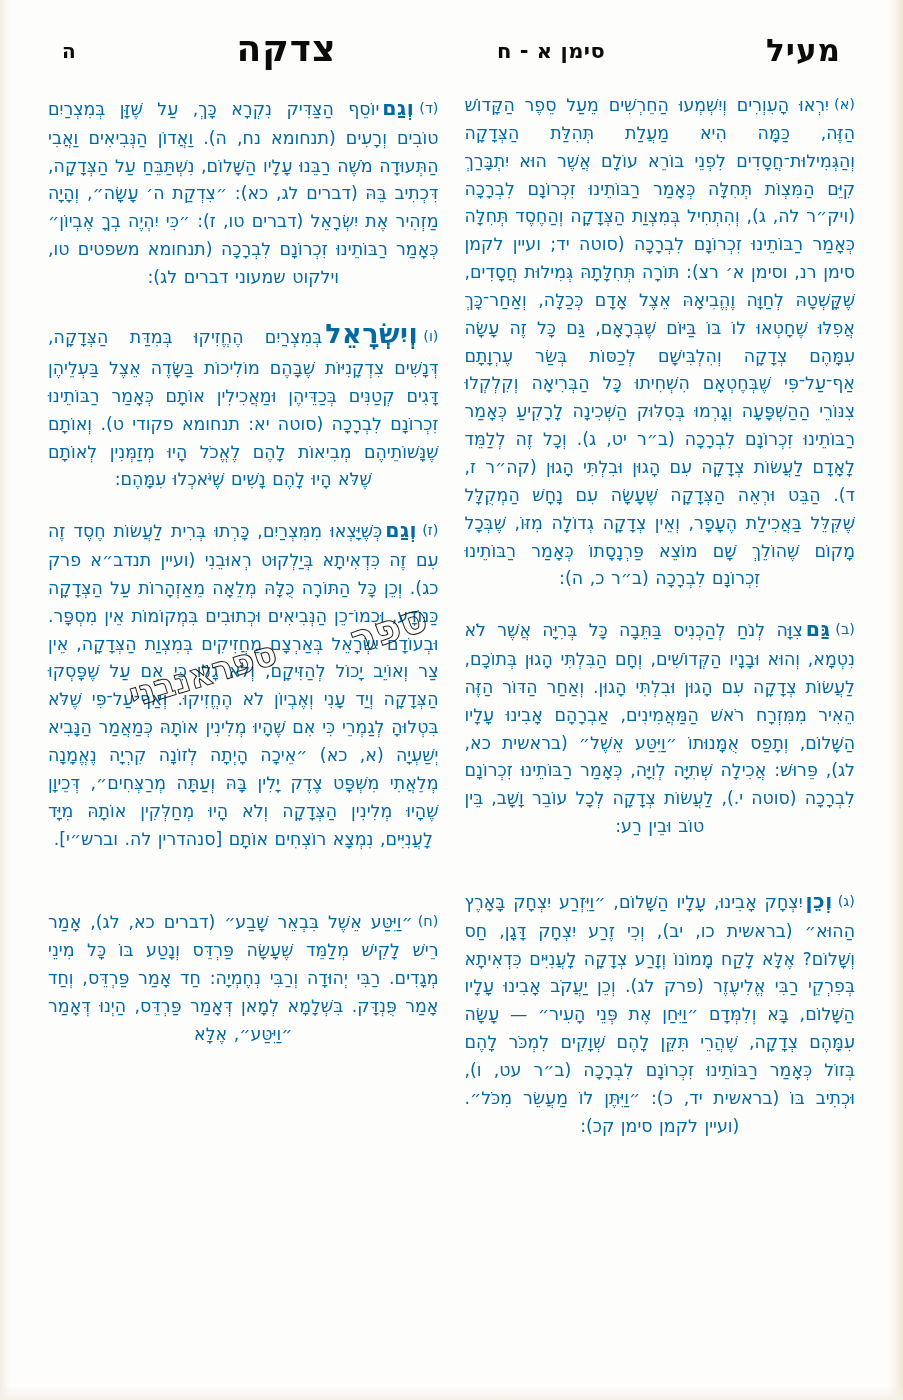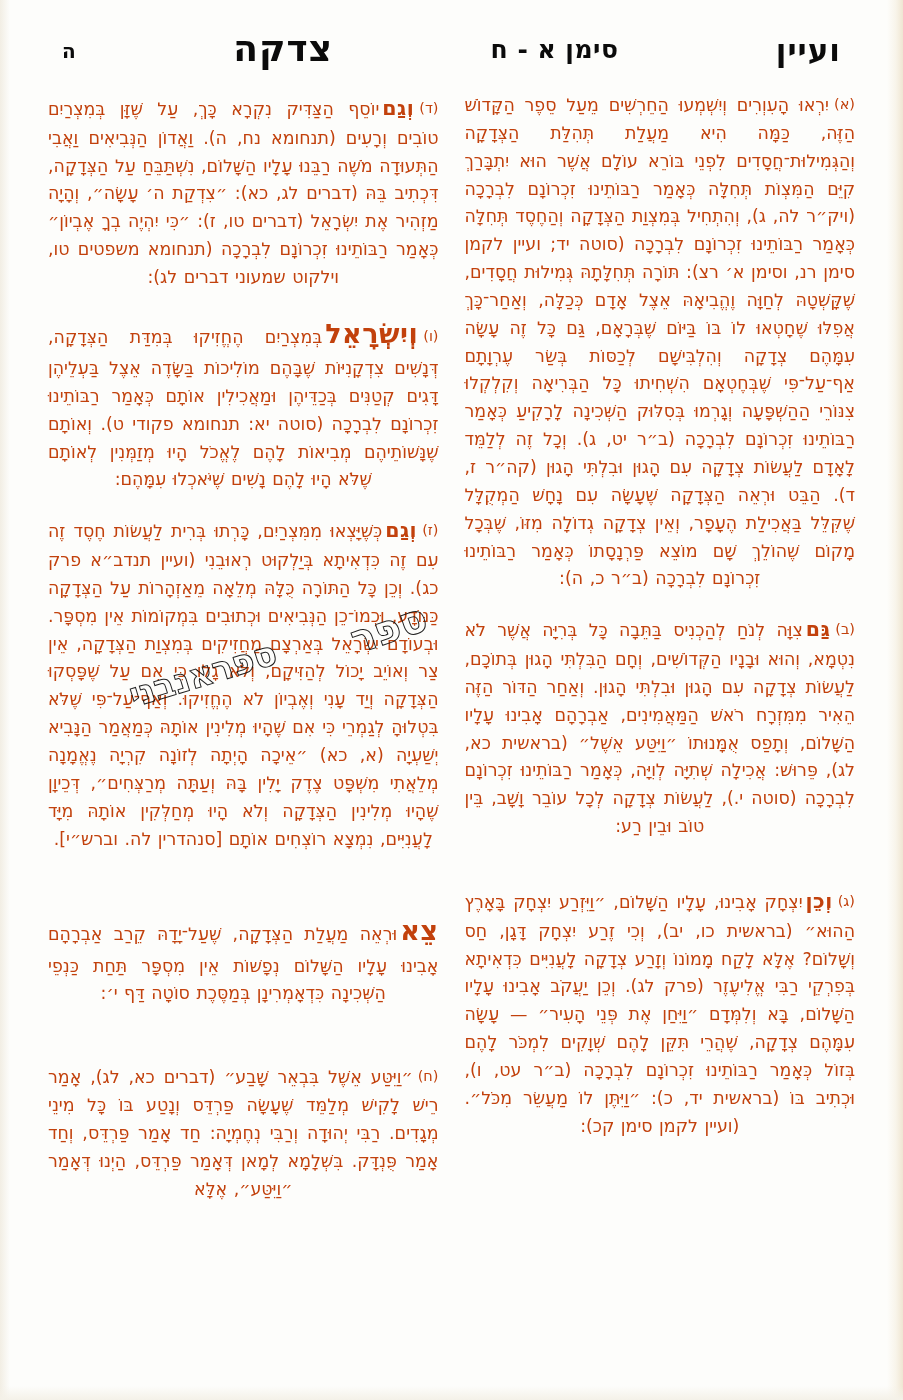--- a/index.html
+++ b/index.html
@@ -61,21 +61,21 @@
   }
   .rh-book {
     font-family: "DejaVu Sans", "Liberation Sans", sans-serif;
     font-weight: bold;
     font-size: 31px;
     letter-spacing: 1px;
   }
   .rh-siman {
     font-family: "DejaVu Sans", "Liberation Sans", sans-serif;
     font-weight: bold;
-    font-size: 25px;
+    font-size: 21px;
     letter-spacing: 0.5px;
     position: relative;
     top: -3px;
   }
   .rh-topic {
     font-family: "DejaVu Sans", "Liberation Sans", sans-serif;
     font-weight: bold;
     font-size: 36px;
     letter-spacing: 1px;
   }
@@ -98,21 +98,21 @@
     flex-direction: row;
     gap: 26px;
   }
   .col {
     flex: 1 1 0;
     position: relative;
   }
 
   
   .para {
-    color: #c2410c;
+    color: #0369a1;
     font-family: "DejaVu Sans", "Liberation Sans", sans-serif;
     font-size: 17.4px;
     line-height: 1.60;
     text-align: justify;
     text-align-last: center;
     margin: 0 0 20px 0;
     letter-spacing: 0px;
     word-spacing: 1px;
   }
   .para.gap-lg { margin-bottom: 44px; }
@@ -170,21 +170,21 @@
 </head>
 <body>
 
 <div class="page">
 
   <div class="scan-edge-right"></div>
   <div class="scan-edge-left"></div>
   <div class="scan-edge-bottom"></div>
 
   <div class="running-head">
-    <span class="rh-book">ועיין</span>
+    <span class="rh-book">מעיל</span>
     <span class="rh-siman">סימן א - ח</span>
     <span class="rh-topic">צדקה</span>
     <span class="rh-folio">ה</span>
   </div>
 
   <div class="columns">
 
     <div class="col">
 
       <p class="para">
@@ -208,23 +208,20 @@
       </p>
 
       <p class="para">
         <span class="pmark">(ו)</span><span class="lead-big">וְיִשְׂרָאֵל</span><span>בְּמִצְרַיִם הֶחֱזִיקוּ בְּמִדַּת הַצְּדָקָה, דְּנָשִׁים צִדְקָנִיּוֹת שֶׁבָּהֶם מוֹלִיכוֹת בַּשָּׂדֶה אֵצֶל בַּעְלֵיהֶן דָּגִים קְטַנִּים בְּכַדֵּיהֶן וּמַאֲכִילִין אוֹתָם כְּאָמַר רַבּוֹתֵינוּ זִכְרוֹנָם לִבְרָכָה (סוטה יא: תנחומא פקודי ט). וְאוֹתָם שֶׁנָּשׁוֹתֵיהֶם מְבִיאוֹת לָהֶם לֶאֱכֹל הָיוּ מְזַמְּנִין לְאוֹתָם שֶׁלֹּא הָיוּ לָהֶם נָשִׁים שֶׁיֹּאכְלוּ עִמָּהֶם:</span>
       </p>
 
       <p class="para gap-xl">
         <span class="pmark">(ז)</span><span class="lead">וְגַם</span><span>כְּשֶׁיָּצְאוּ מִמִּצְרַיִם, כָּרְתוּ בְּרִית לַעֲשׂוֹת חֶסֶד זֶה עִם זֶה כִּדְאִיתָא בְּיַלְקוּט רְאוּבֵנִי (ועיין תנדב״א פרק כג). וְכֵן כָּל הַתּוֹרָה כֻּלָּהּ מְלֵאָה מֵאַזְהָרוֹת עַל הַצְּדָקָה כַּנּוֹדָע, וּכְמוֹ־כֵן הַנְּבִיאִים וּכְתוּבִים בִּמְקוֹמוֹת אֵין מִסְפָּר. וּבְעוֹדָם יִשְׂרָאֵל בְּאַרְצָם מַחֲזִיקִים בְּמִצְוַת הַצְּדָקָה, אֵין צַר וְאוֹיֵב יָכוֹל לְהַזִּיקָם, וְלֹא גָלוּ כִּי אִם עַל שֶׁפָּסְקוּ הַצְּדָקָה וְיַד עָנִי וְאֶבְיוֹן לֹא הֶחֱזִיקוּ. וְאַף־עַל־פִּי שֶׁלֹּא בִּטְלוּהָ לְגַמְרֵי כִּי אִם שֶׁהָיוּ מְלִינִין אוֹתָהּ כְּמַאֲמַר הַנָּבִיא יְשַׁעְיָה (א, כא) ״אֵיכָה הָיְתָה לְזוֹנָה קִרְיָה נֶאֱמָנָה מְלֵאֲתִי מִשְׁפָּט צֶדֶק יָלִין בָּהּ וְעַתָּה מְרַצְּחִים״, דְּכֵיוָן שֶׁהָיוּ מְלִינִין הַצְּדָקָה וְלֹא הָיוּ מְחַלְּקִין אוֹתָהּ מִיָּד לָעֲנִיִּים, נִמְצָא רוֹצְחִים אוֹתָם [סנהדרין לה. וברש״י].</span>
       </p>
 
-      <p class="para gap-xl">
-        <span class="lead-big">צֵא</span><span>וּרְאֵה מַעֲלַת הַצְּדָקָה, שֶׁעַל־יָדָהּ קֵרַב אַבְרָהָם אָבִינוּ עָלָיו הַשָּׁלוֹם נְפָשׁוֹת אֵין מִסְפָּר תַּחַת כַּנְפֵי הַשְּׁכִינָה כִּדְאָמְרִינָן בְּמַסֶּכֶת סוֹטָה דַּף י׳:</span>
-      </p>
 
       <p class="para">
         <span class="pmark">(ח)</span><span>״וַיִּטַּע אֵשֶׁל בִּבְאֵר שָׁבַע״ (דברים כא, לג), אָמַר רֵישׁ לָקִישׁ מְלַמֵּד שֶׁעָשָׂה פַּרְדֵּס וְנָטַע בּוֹ כָּל מִינֵי מְגָדִים. רַבִּי יְהוּדָה וְרַבִּי נְחֶמְיָה: חַד אָמַר פַּרְדֵּס, וְחַד אָמַר פֻּנְדָּק. בִּשְׁלָמָא לְמָאן דְּאָמַר פַּרְדֵּס, הַיְנוּ דְּאָמַר ״וַיִּטַּע״, אֶלָּא</span>
       </p>
 
     </div>
 
   </div>
 
   <div class="stamp stamp-line1">ספר</div>

